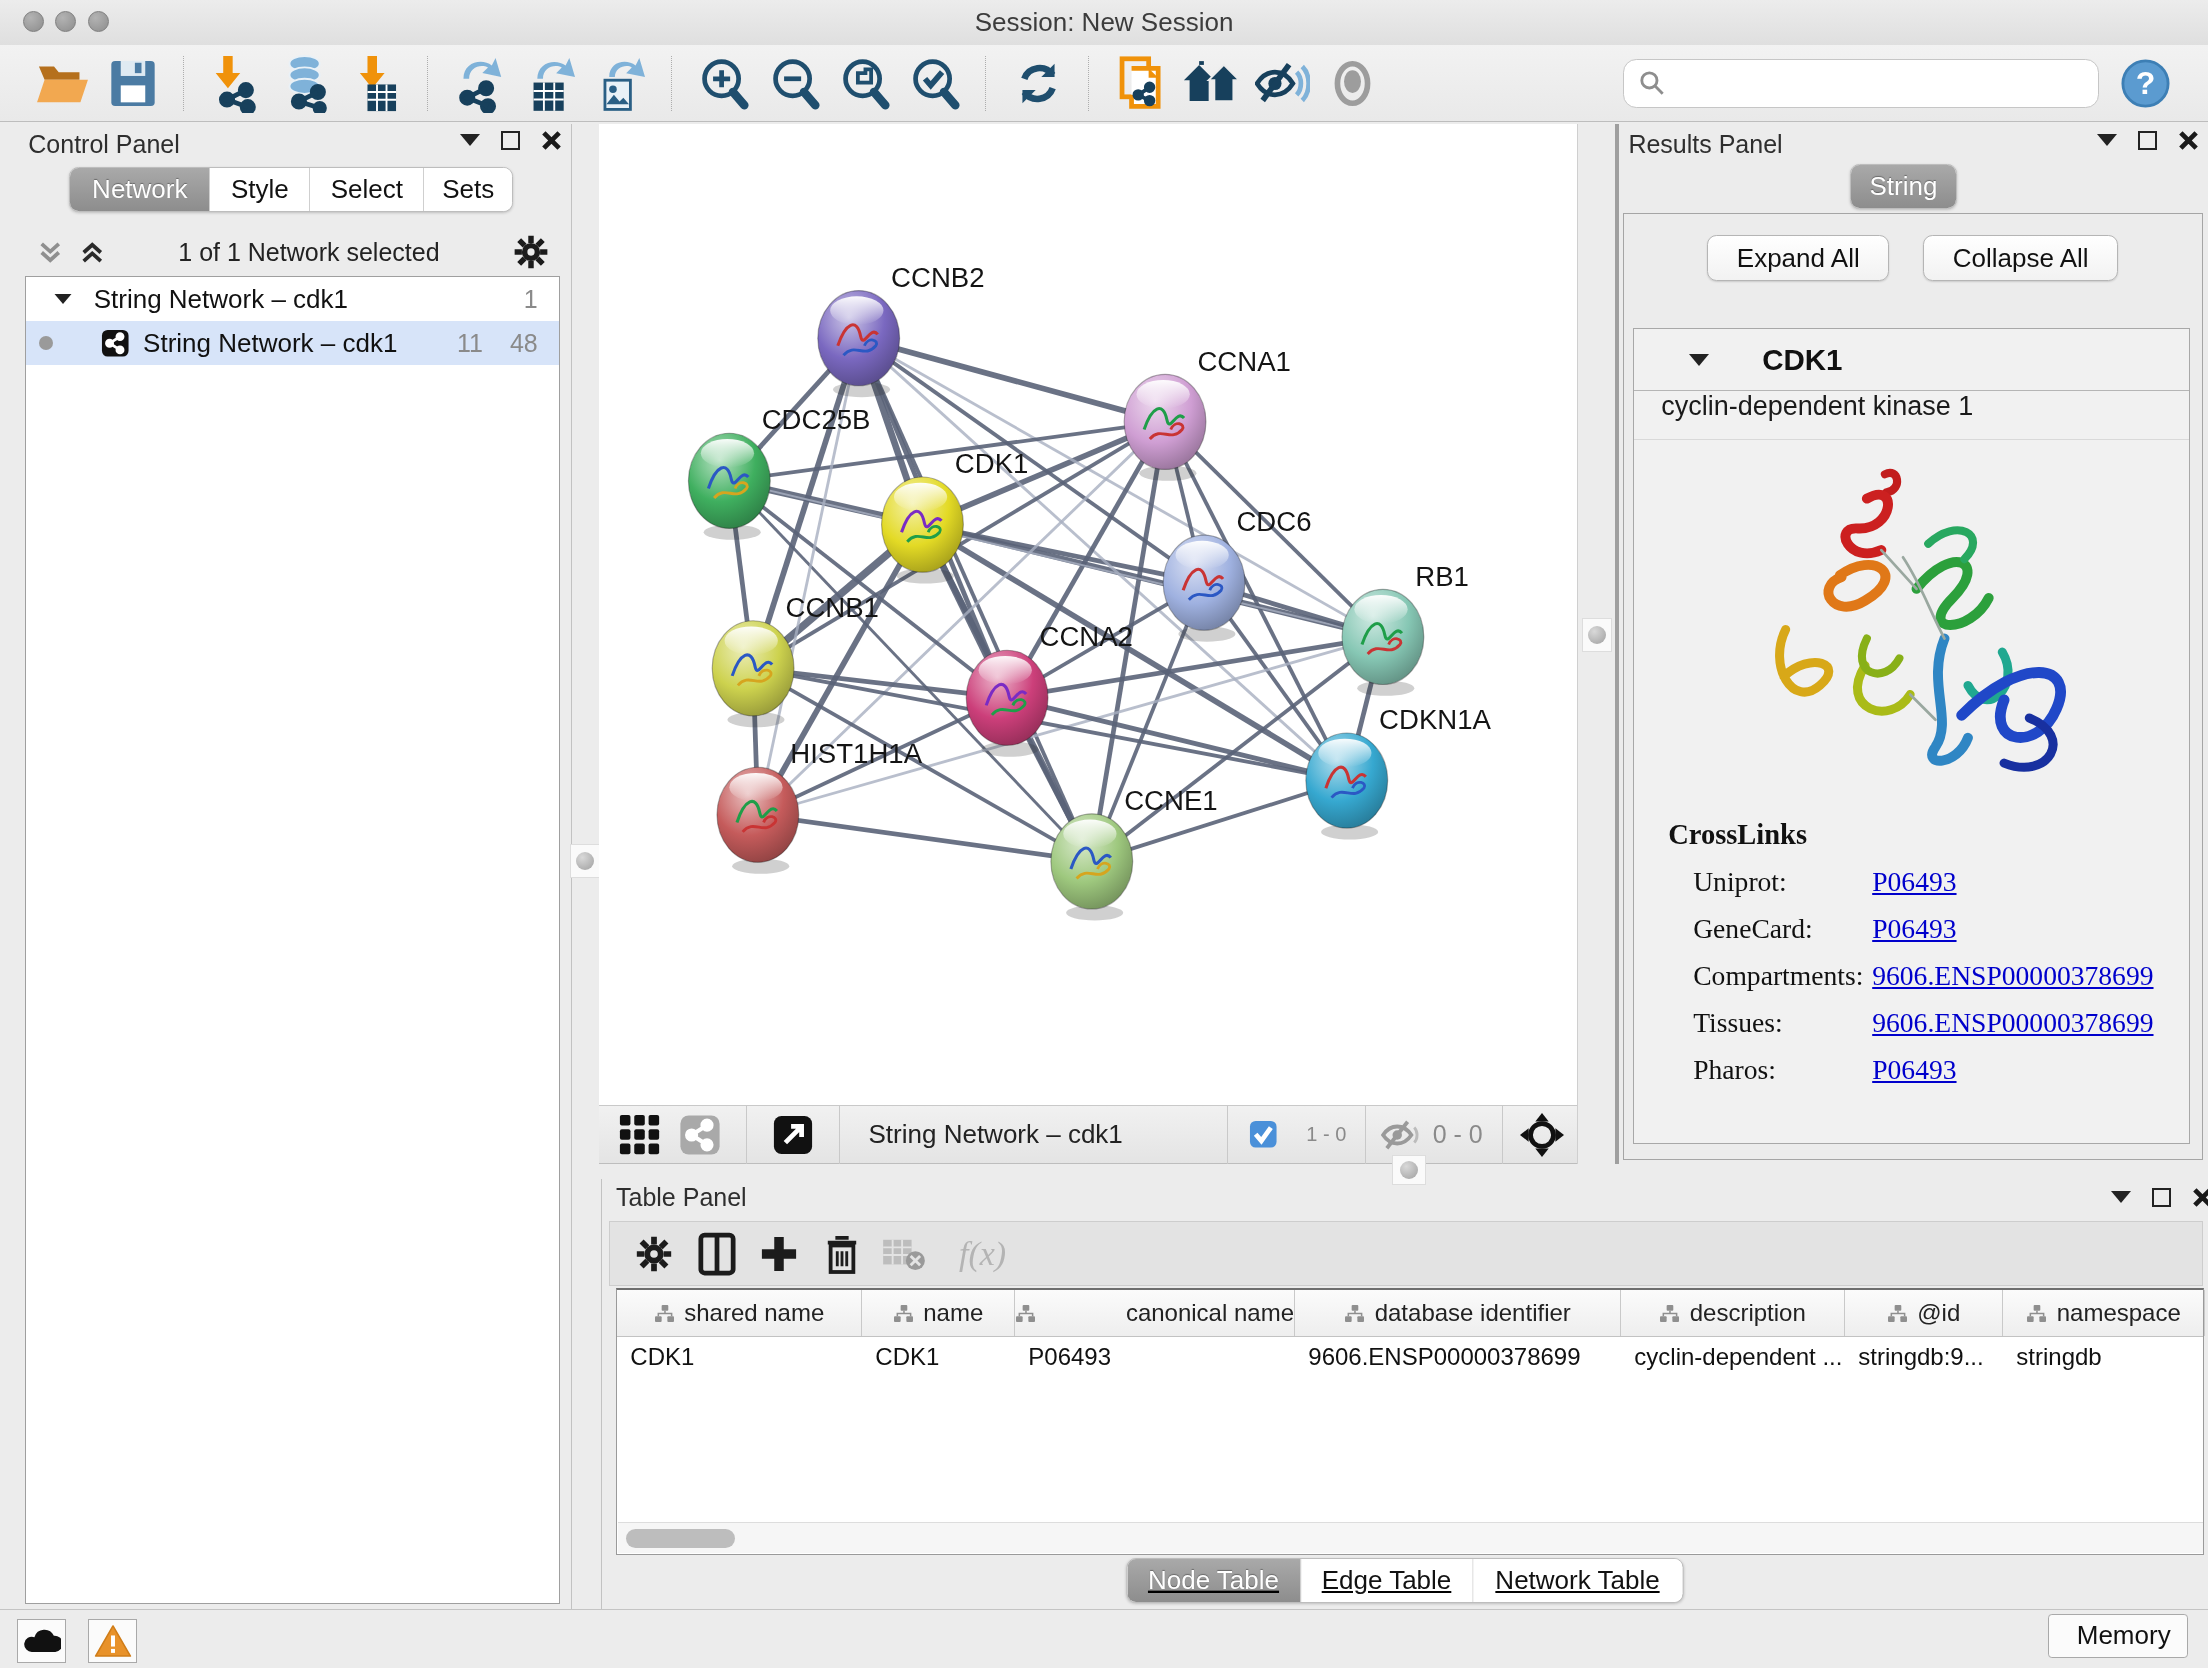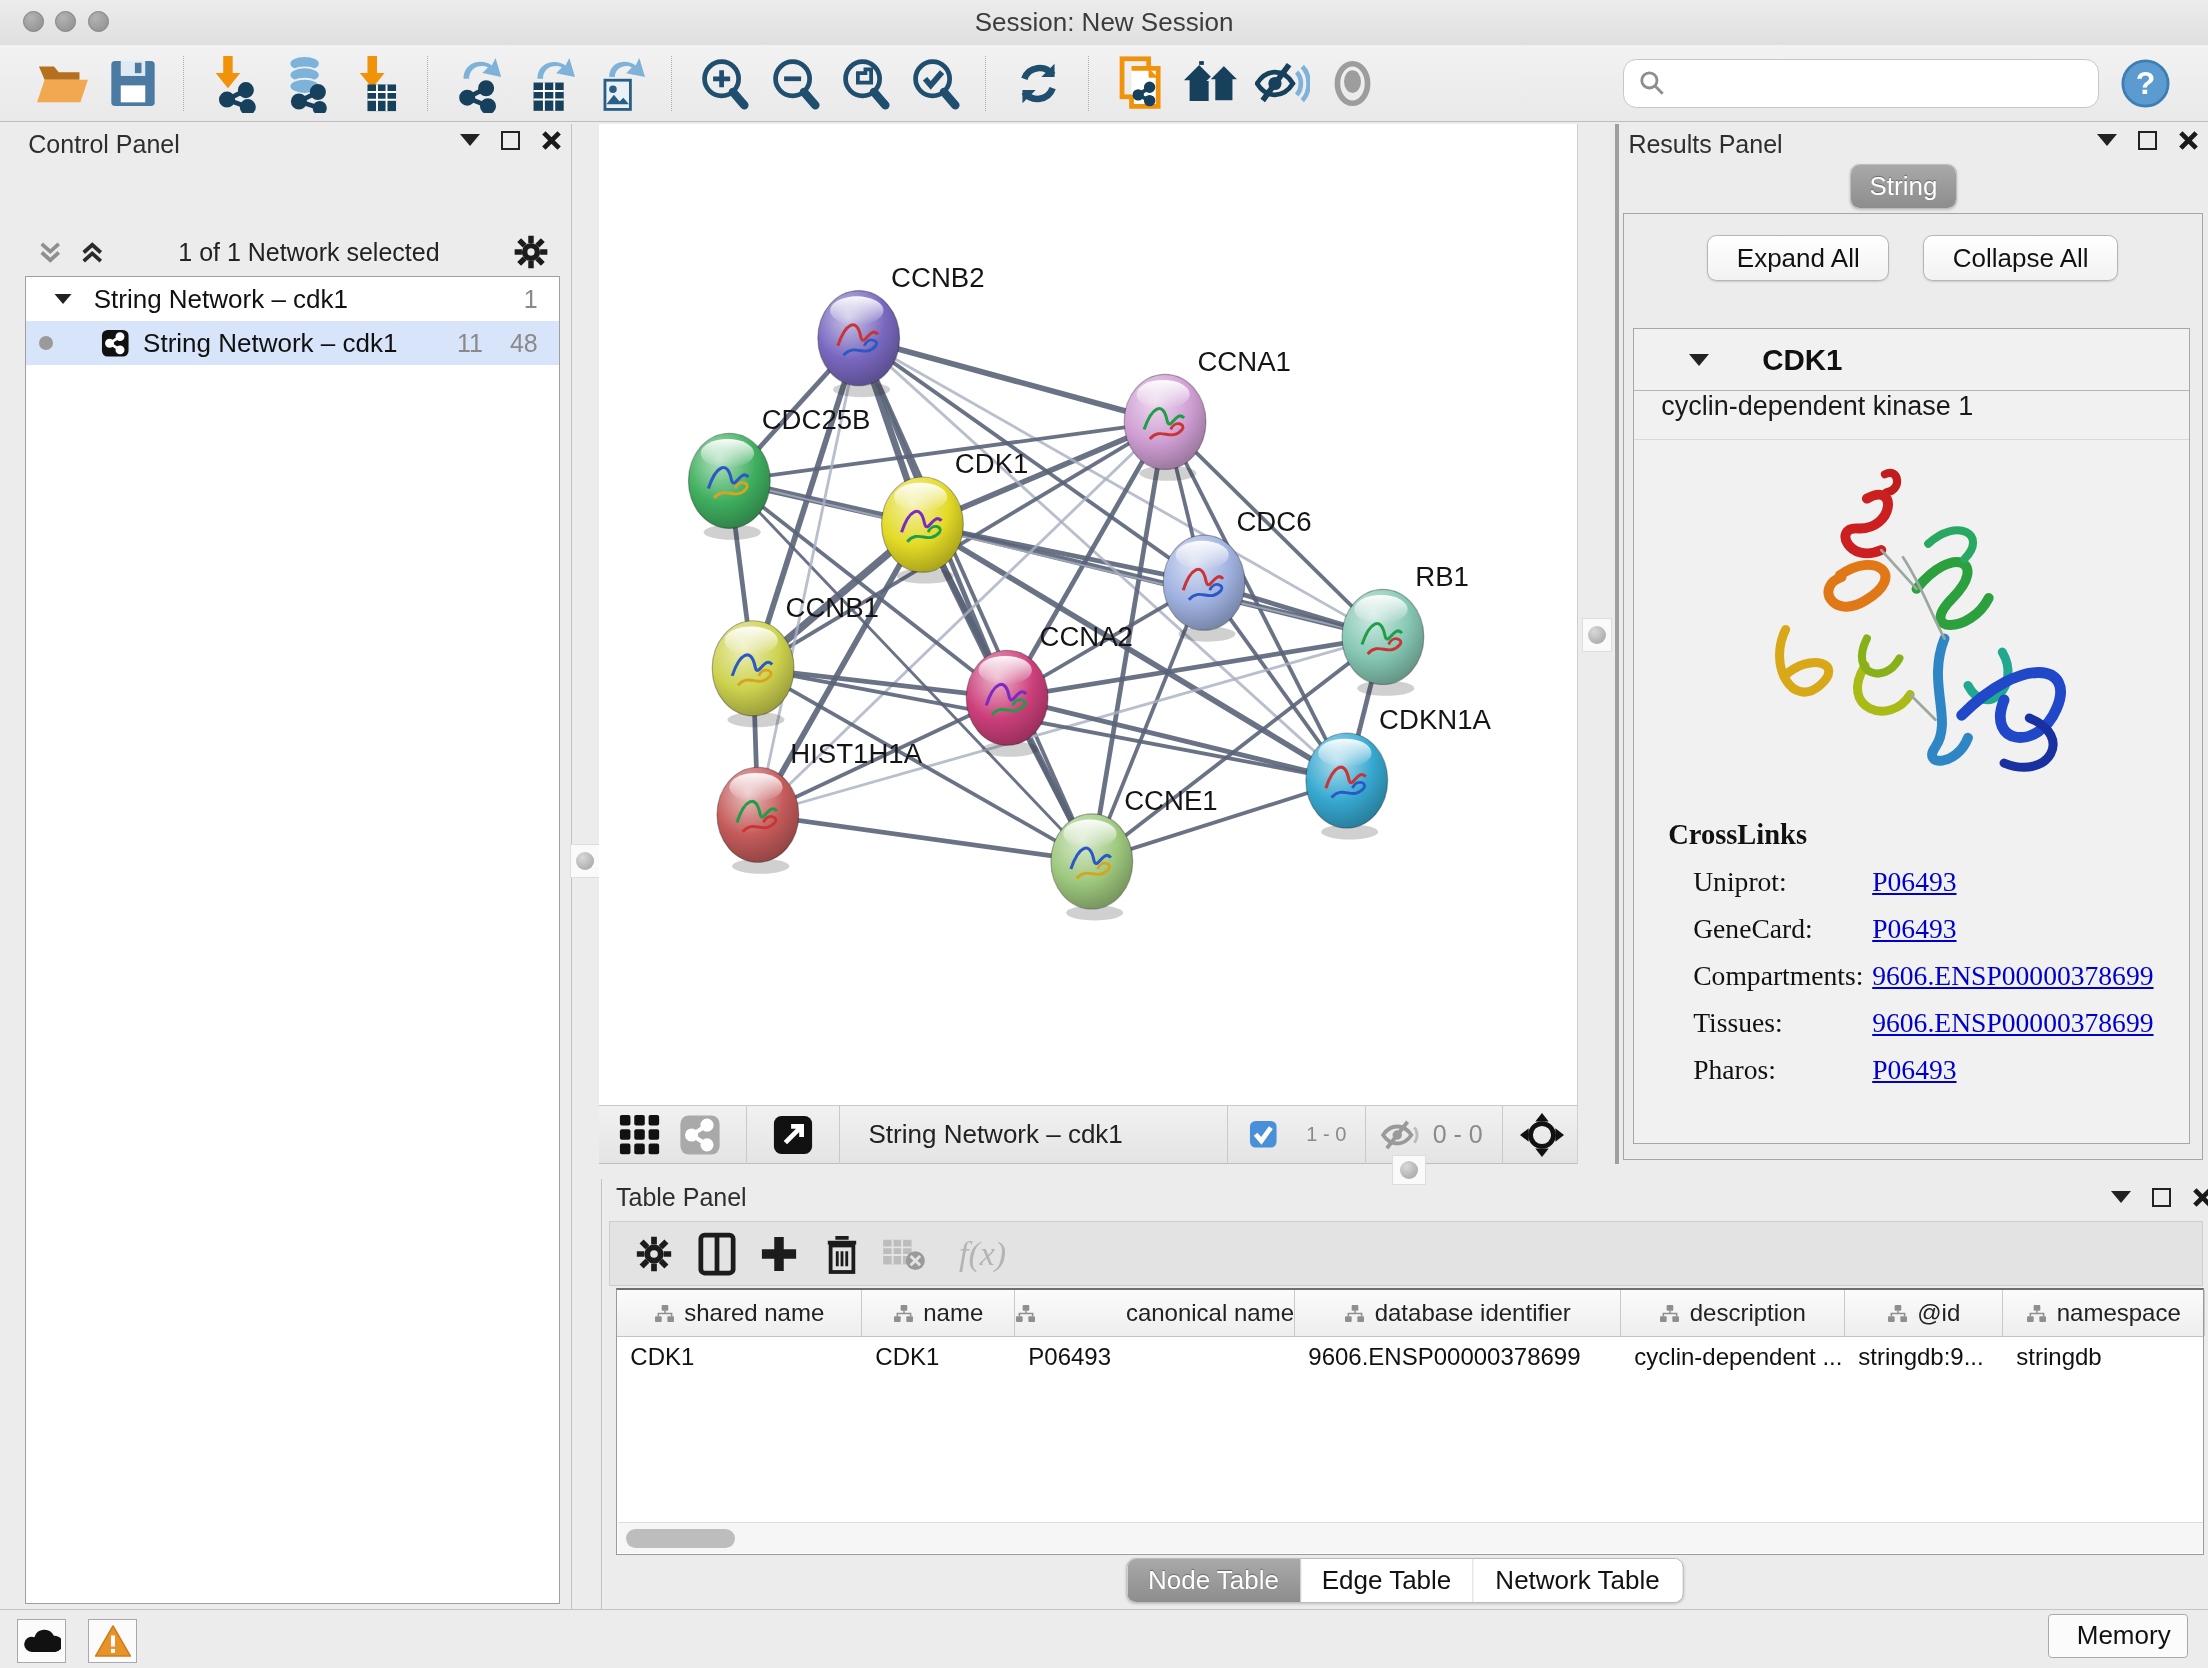--- a/index.html
+++ b/index.html
@@ -67,21 +67,21 @@
   #tbl-box{position:absolute;top:109px;left:15px;width:1588px;height:267px;background:#ffffff;
     border:1px solid #9a9a9a;border-top:2.9px solid #6e6e6e;box-sizing:border-box;}
   #tbl-head{display:flex;height:46px;background:linear-gradient(#fbfbfb,#eeeeee);border-bottom:1px solid #c2c2c2;}
   .th{display:flex;align-items:center;justify-content:center;gap:9.5px;font-size:24px;color:#222;
     border-right:1px solid #c9c9c9;box-sizing:border-box;overflow:hidden;white-space:nowrap;flex:0 0 auto;}
   #tbl-row{display:flex;height:40px;}
   .td{font-size:24px;color:#111;padding-left:13.3px;display:flex;align-items:center;box-sizing:border-box;
     overflow:hidden;white-space:nowrap;flex:0 0 auto;}
   #hscroll{position:absolute;left:1px;bottom:1px;width:1585px;height:30px;background:#f6f6f6;border-top:1px solid #ddd;}
   #hthumb{position:absolute;left:7.6px;top:5.7px;width:109px;height:19px;border-radius:9.5px;background:#bdbdbd;}
-  #tp-tabs{position:absolute;top:379px;left:50%;transform:translateX(-50%);}
+  #tp-tabs{position:absolute;top:379px;left:50%;transform:translateX(-50%);text-decoration:underline;}
   
   #statusbar{top:1609px;left:0;width:2208px;height:59px;background:#ececec;border-top:1.9px solid #c4c4c4;}
   .sbtn{position:absolute;top:8.6px;height:44px;background:#fbfbfb;border:1.9px solid #a9a9a9;box-sizing:border-box;
     display:flex;align-items:center;justify-content:center;}
   #memory-btn{border-radius:3.8px;font-size:26px;color:#111;gap:11.4px;padding:0 17px;}
   .dot-green{width:23px;height:23px;border-radius:50%;background:#1d9e3f;}
   svg{display:block;}
   text{font-family:"Liberation Sans",sans-serif;}
 </style>
 </head>
@@ -264,20 +264,26 @@
 </div>
 
 <div id="control-panel" class="abs">
   <div class="panel-head" style="position:absolute;top:5.7px;left:15px">Control Panel</div>
   <div class="ph-ctrl" style="left:447px">
     <div class="tri-down"></div>
     <div class="float-ic"></div>
     <svg width="21" height="21" viewBox="0 0 22 22">
         <path d="M3 3 L19 19 M19 3 L3 19" stroke="#1a1a1a" stroke-width="5"></path>
       </svg>
+  </div>
+  <div class="seg" style="position:absolute;top:43px;left:56px">
+    <div class="tab sel" style="width:139px">Network</div>
+    <div class="tab" style="width:99px">Style</div>
+    <div class="tab" style="width:113px">Select</div>
+    <div class="tab" style="width:88px">Sets</div>
   </div>
   <div id="cp-statusbar">
     <svg width="28.5" height="25" viewBox="0 0 30 26" style="margin-left:23px">
         <path d="M6 4 l9 8 9 -8 M6 13 l9 8 9 -8" fill="none" stroke="#8f8f8f" stroke-width="4"></path>
       </svg>
     <svg width="28.5" height="25" viewBox="0 0 30 26" style="margin-left:13.3px">
         <path d="M6 22 l9 -8 9 8 M6 13 l9 -8 9 8" fill="none" stroke="#2a2a2a" stroke-width="4"></path>
       </svg>
     <div style="flex:1;text-align:center;font-size:25px;color:#222">1 of 1 Network selected</div>
     <svg width="40" height="40" viewBox="0 0 44 44" style="margin-right:19px">

